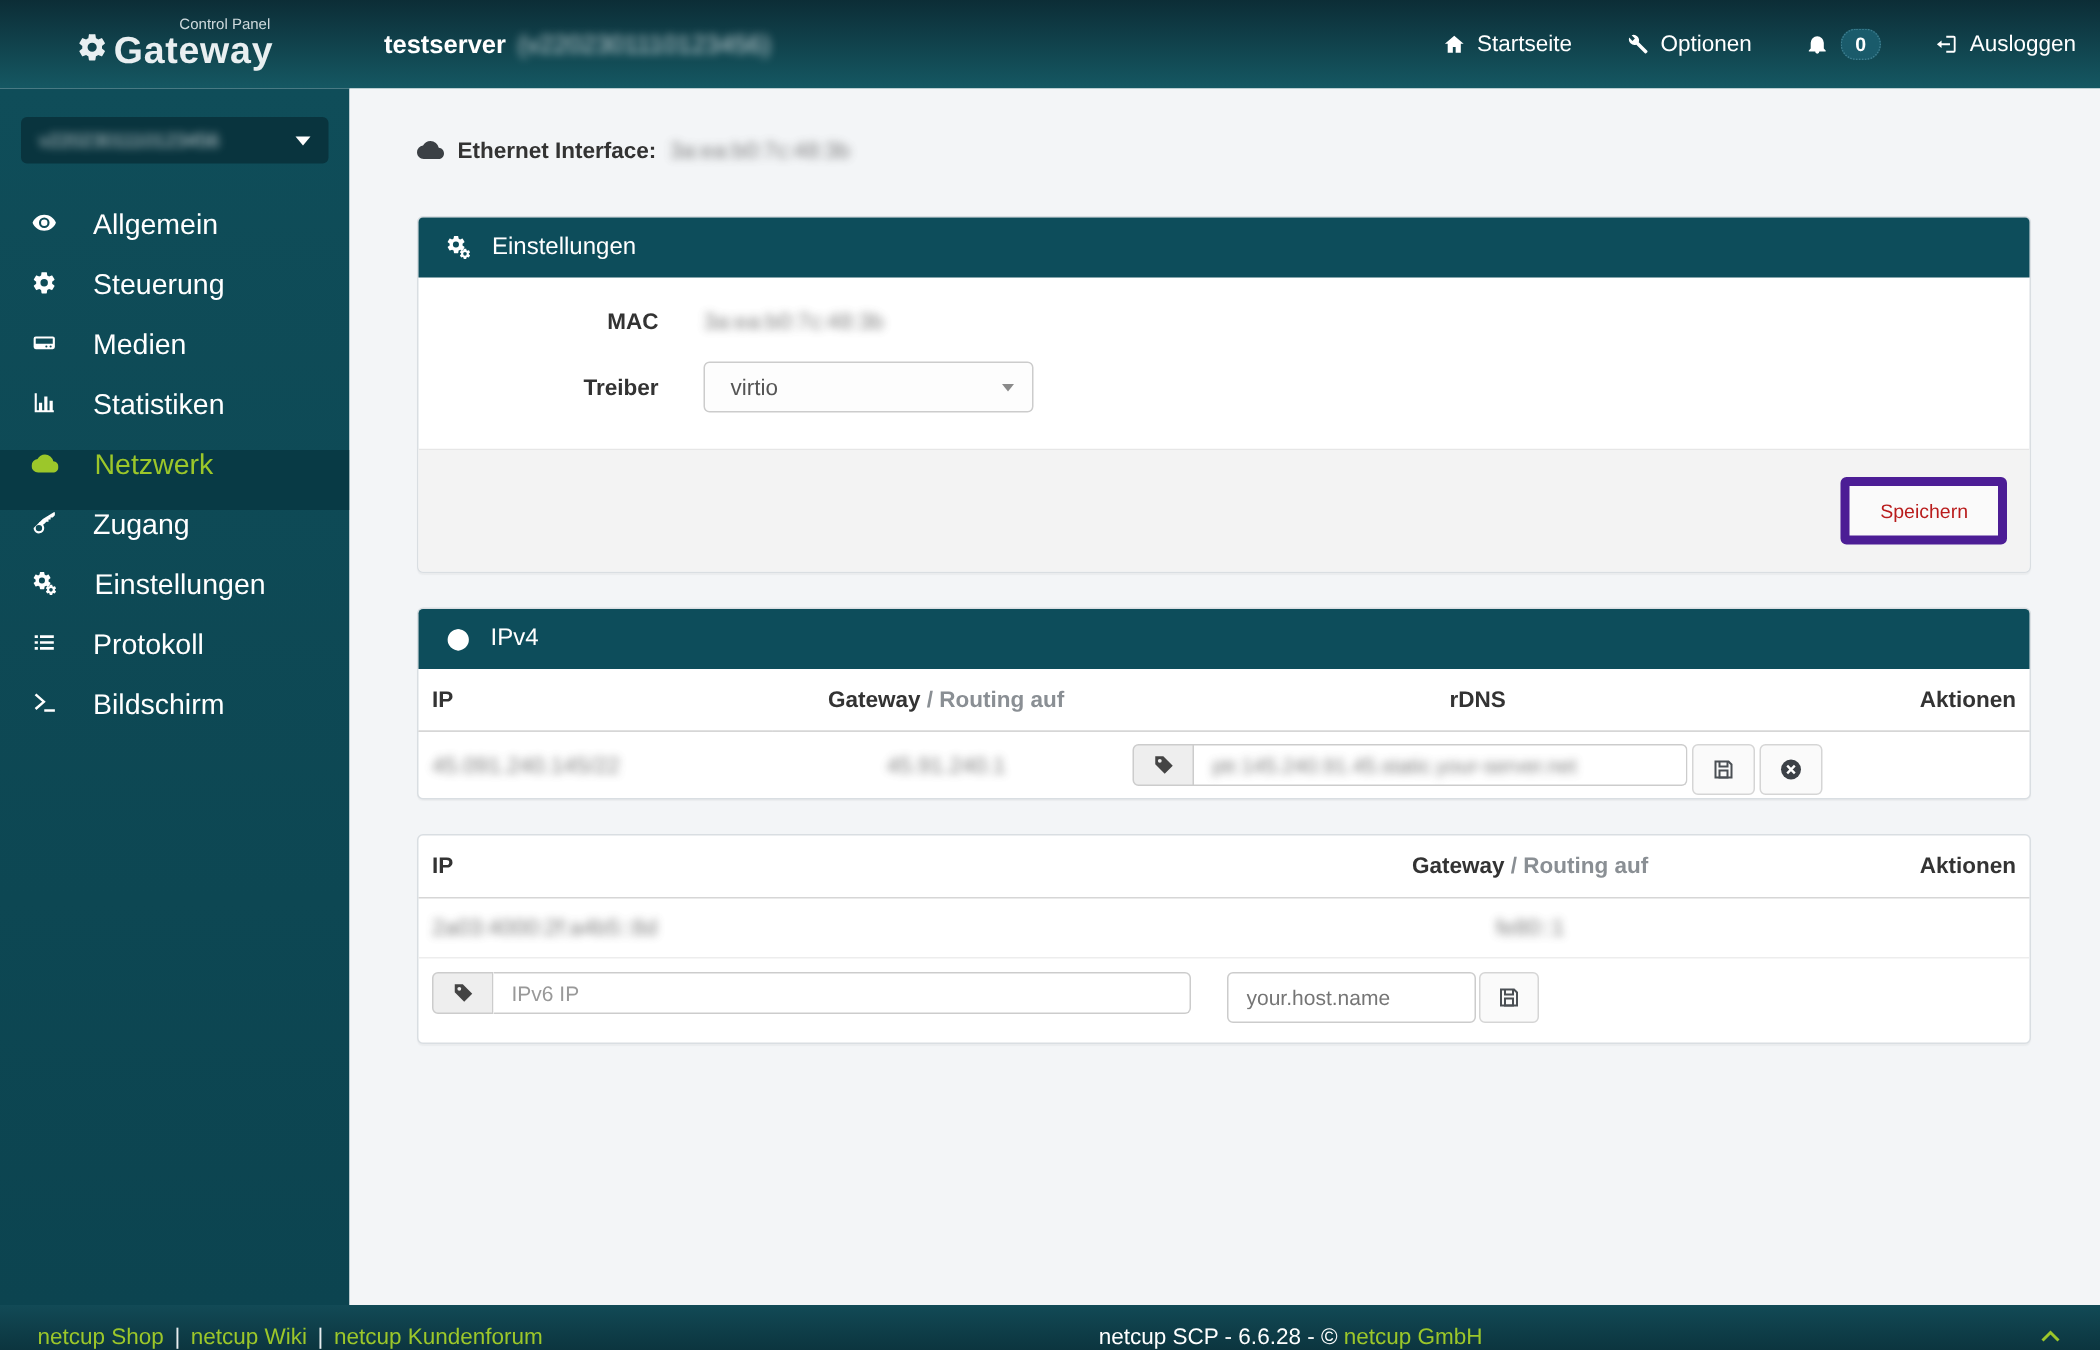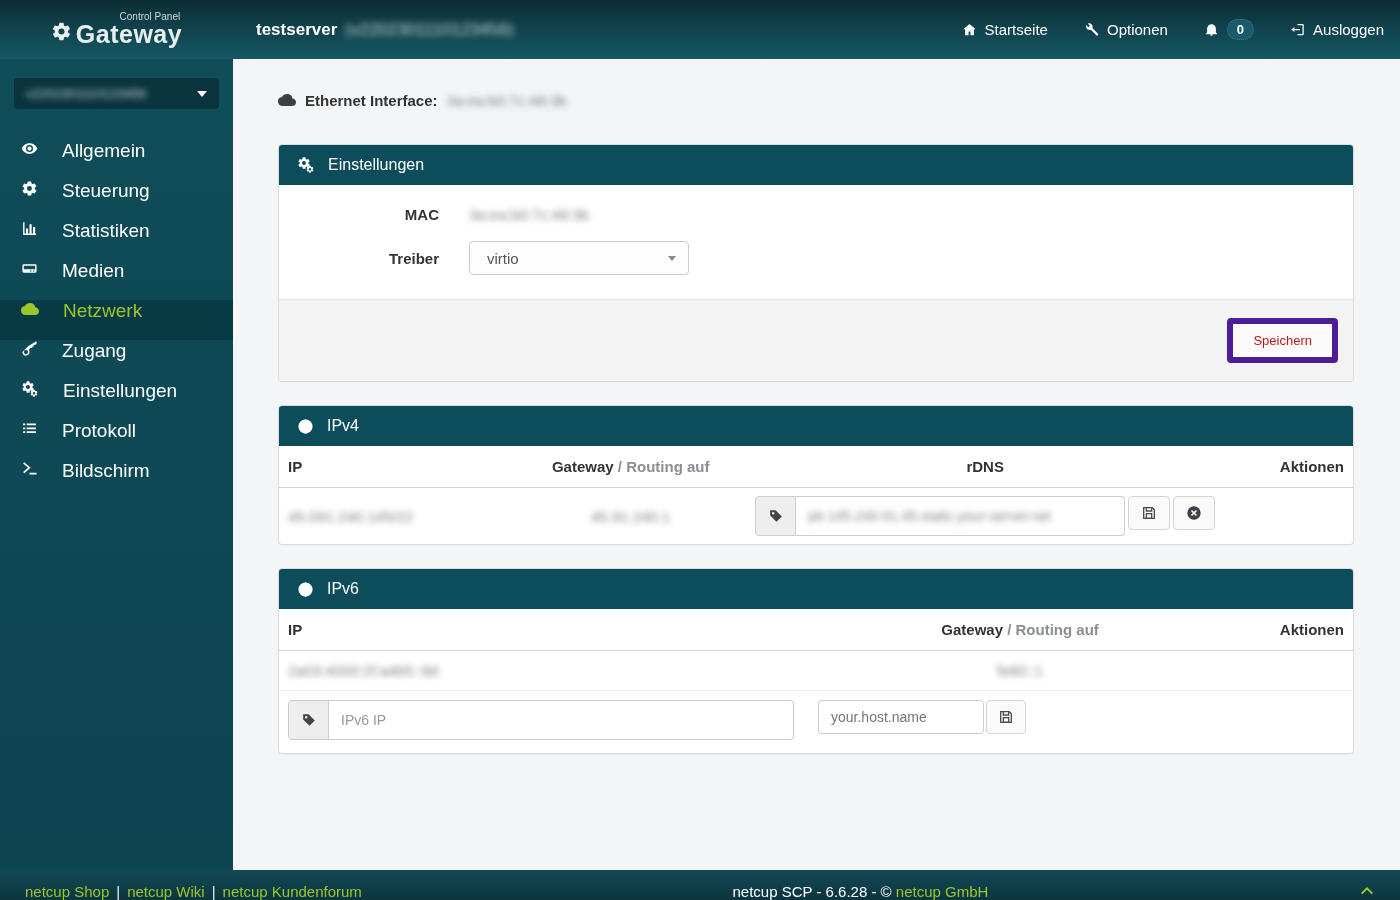--- a/index.html
+++ b/index.html
@@ -67,21 +67,21 @@
 
   table.tbl{width:100%;border-collapse:collapse;font-size:15px;color:#333}
   .tbl th{padding:12px 9px;font-weight:bold;text-align:left;border-bottom:1px solid #d6d6d6}
   .tbl td{padding:8px 9px;vertical-align:middle}
   .tbl tr.data-row td{border-bottom:1px solid #ededed}
   .tbl tr.last td{border-bottom:none}
   .th-c,.td-c{text-align:center!important}
   .th-r,.td-r{text-align:right!important}
   .muted{color:#8a8f94;font-weight:bold}
 
-  .igroup{display:flex;align-items:stretch;height:40px}
+  .igroup{display:flex;align-items:stretch;height:28px}
   .iaddon{flex:0 0 41px;background:#eee;border:1px solid #ccc;border-radius:4px 0 0 4px;
     display:flex;align-items:center;justify-content:center}
   .iaddon svg{fill:#444}
   .itext{flex:1;border:1px solid #ccc;border-left:none;border-radius:0 4px 4px 0;
     background:#fff;display:flex;align-items:center;padding:0 12px;font-size:14px;color:#666;min-width:0}
   input.itext{outline:none}
   input.itext::placeholder{color:#999}
   .btn-icon{width:42px;height:34px;border:1px solid #d5d5d5;background:#fafafa;border-radius:4px;
     margin-left:3px;display:flex;align-items:center;justify-content:center;cursor:pointer;padding:0}
   .host-group{display:flex;align-items:stretch;height:34px;margin-left:24px}
@@ -176,32 +176,32 @@
       <span>
           <svg width="17" height="17" viewBox="0 0 24 24">
             <path d="M19.4 13c.04-.33.06-.66.06-1s-.02-.67-.06-1l2.1-1.6a.5.5 0 0 0 .12-.64l-2-3.46a.5.5 0 0 0-.6-.22l-2.5 1a7.3 7.3 0 0 0-1.7-1l-.4-2.65A.5.5 0 0 0 13.92 2h-4a.5.5 0 0 0-.5.43l-.4 2.65a7.3 7.3 0 0 0-1.7 1l-2.5-1a.5.5 0 0 0-.6.22l-2 3.46a.5.5 0 0 0 .12.64L4.44 11c-.04.33-.06.66-.06 1s.02.67.06 1l-2.1 1.6a.5.5 0 0 0-.12.64l2 3.46c.13.22.39.31.6.22l2.5-1a7.3 7.3 0 0 0 1.7 1l.4 2.65c.04.24.25.43.5.43h4c.25 0 .46-.19.5-.43l.4-2.65a7.3 7.3 0 0 0 1.7-1l2.5 1c.21.09.47 0 .6-.22l2-3.46a.5.5 0 0 0-.12-.64L19.4 13zm-7.48 2.5a3.5 3.5 0 1 1 0-7 3.5 3.5 0 0 1 0 7z"></path>
           </svg>
         </span>
       <span>Steuerung</span>
     </div>
     <div class="side-item">
       <span>
           <svg width="17" height="17" viewBox="0 0 24 24">
+            <path d="M4 6h16a2 2 0 0 1 2 2v8a2 2 0 0 1-2 2H4a2 2 0 0 1-2-2V8a2 2 0 0 1 2-2zm0 2v5h16V8H4zm13 7.5a1 1 0 1 0 2 0 1 1 0 0 0-2 0zm-4 0a1 1 0 1 0 2 0 1 1 0 0 0-2 0z"></path>
+          </svg>
+        </span>
+      <span>Medien</span>
+    </div>
+    <div class="side-item">
+      <span>
+          <svg width="17" height="17" viewBox="0 0 24 24">
             <path d="M3 3v18h18v-2H5V3H3zm4 9h3v7H7v-7zm5-6h3v13h-3V6zm5 4h3v9h-3v-9z"></path>
           </svg>
         </span>
       <span>Statistiken</span>
-    </div>
-    <div class="side-item">
-      <span>
-          <svg width="17" height="17" viewBox="0 0 24 24">
-            <path d="M4 6h16a2 2 0 0 1 2 2v8a2 2 0 0 1-2 2H4a2 2 0 0 1-2-2V8a2 2 0 0 1 2-2zm0 2v5h16V8H4zm13 7.5a1 1 0 1 0 2 0 1 1 0 0 0-2 0zm-4 0a1 1 0 1 0 2 0 1 1 0 0 0-2 0z"></path>
-          </svg>
-        </span>
-      <span>Medien</span>
     </div>
     <div class="side-item active">
       <span>
           <svg width="18" height="18" viewBox="0 0 24 24">
             <path d="M19.35 10.04A7.49 7.49 0 0 0 12 4C9.11 4 6.6 5.64 5.35 8.04A5.99 5.99 0 0 0 0 14c0 3.31 2.69 6 6 6h13c2.76 0 5-2.24 5-5 0-2.64-2.05-4.78-4.65-4.96z"></path>
           </svg>
         </span>
       <span>Netzwerk</span>
     </div>
     <div class="side-item">
@@ -334,30 +334,20 @@
                   </button>
               </div>
             </td>
             <td class="td-r"></td>
           </tr>
         </tbody>
       </table>
     </div>
 
     <div class="panel">
-      <div class="panel-head">
-        <span>
-            <svg width="17" height="17" viewBox="0 0 24 24" fill="none" stroke="#fff" stroke-width="2">
-              <circle cx="12" cy="12" r="9"></circle>
-              <ellipse cx="12" cy="12" rx="4" ry="9"></ellipse>
-              <path d="M3.5 12h17"></path>
-            </svg>
-          </span>
-        <span>IPv6</span>
-      </div>
       <table class="tbl">
         <colgroup>
             <col style="width:50%">
             <col style="width:38%">
             <col style="width:12%">
           </colgroup>
         <thead>
           <tr>
             <th>IP</th>
             <th class="th-c"><span>Gateway</span> <span class="muted">/ Routing auf</span></th>

